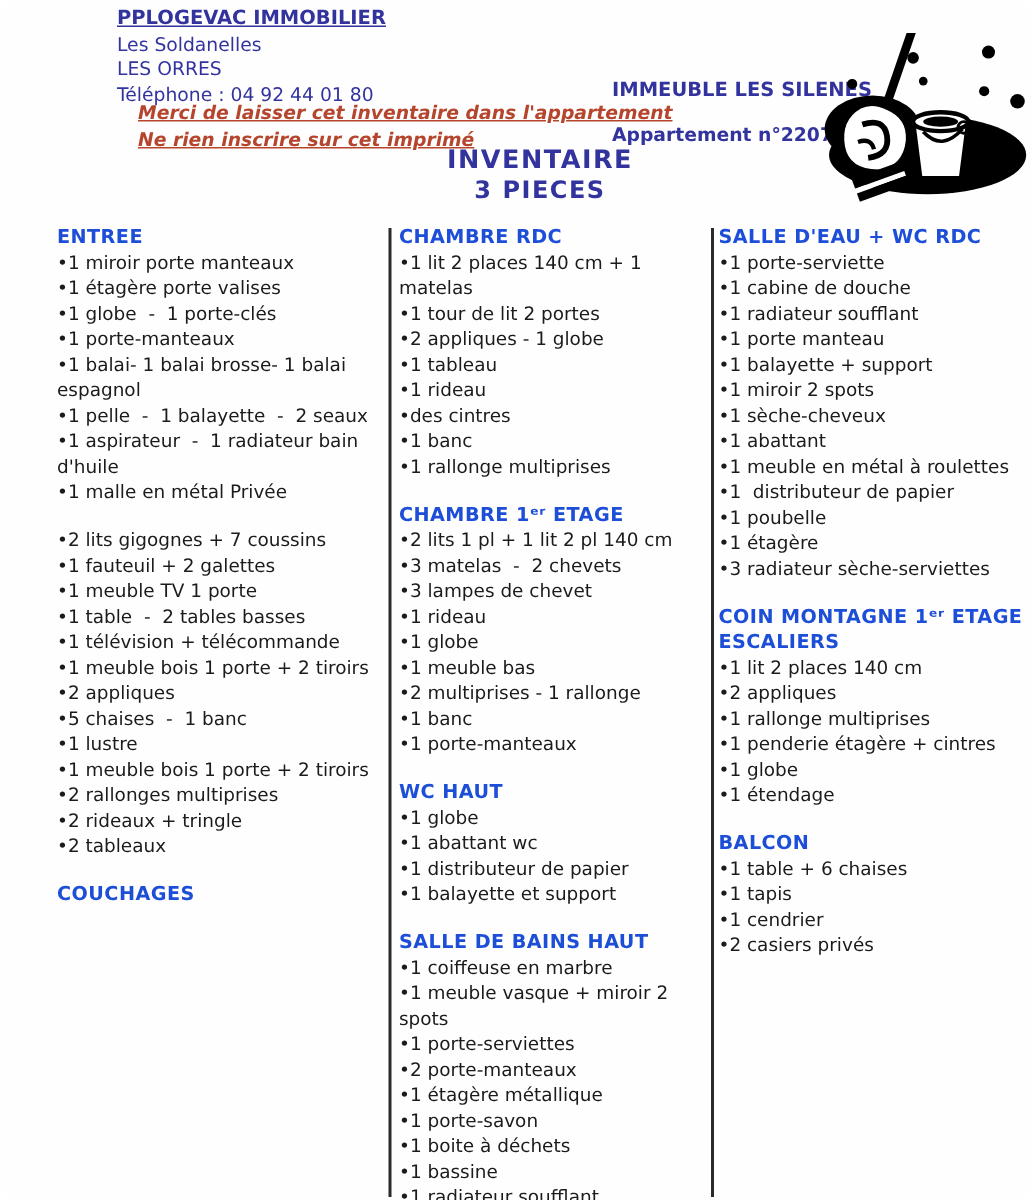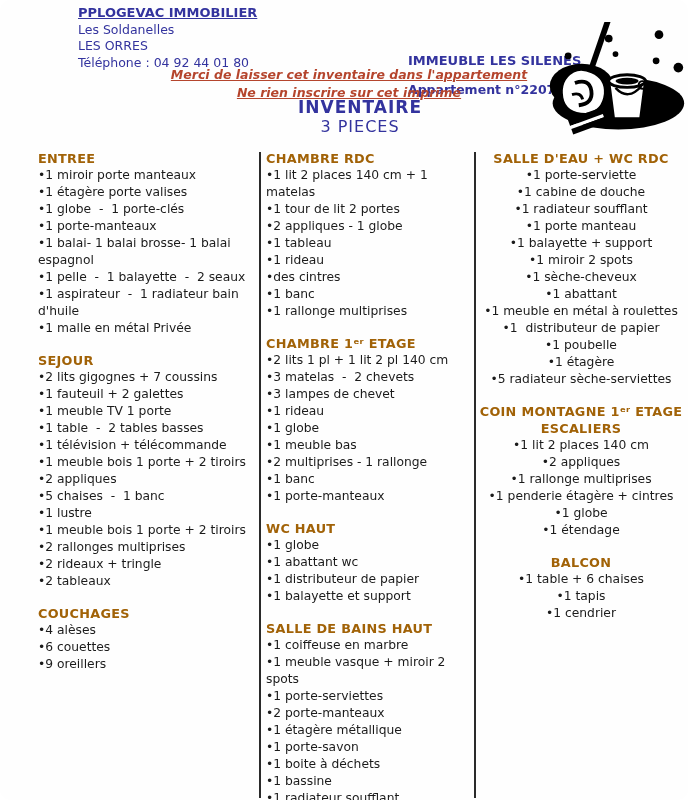--- a/index.html
+++ b/index.html
@@ -10,41 +10,41 @@
     font-family:"DejaVu Sans", sans-serif;
     overflow:hidden;
     border-radius:10px;
   }
   
   .agency-block{position:absolute;left:78px;top:5px;color:#33339e;font-size:12.5px;line-height:16.5px;}
   .agency-name{font-weight:bold;text-decoration:underline;font-size:13px;}
   .agency-phone{font-weight:normal;}
   .building-block{position:absolute;left:408px;top:6px;color:#33339e;font-size:13px;font-weight:bold;margin-top:47px;}
   .building-apt{margin-top:14px;font-size:12.5px;}
-  .notices{position:absolute;left:64px;top:66px;width:570px;text-align:center;}
+  .notices{position:absolute;left:92px;top:66px;width:570px;}
   .notice-line{
     color:#b5452d;font-size:12.5px;font-style:italic;font-weight:bold;
     text-decoration:underline;line-height:18px;
   }
   .title-block{position:absolute;left:40px;top:97px;width:640px;text-align:center;color:#33339e;}
   .doc-title{font-size:17px;font-weight:bold;line-height:20px;letter-spacing:1px;}
-  .doc-subtitle{font-size:16px;font-weight:normal;line-height:20px;letter-spacing:1px;}
+  .doc-subtitle{font-size:16px;font-weight:bold;line-height:20px;letter-spacing:1px;}
   .clipart{position:absolute;left:543px;top:22px;width:145px;height:124px;}
   
   .divider{position:absolute;top:152px;height:646px;width:1.5px;background:#2a2a2a;}
   .divider-1{left:259px;}
   .divider-2{left:474px;}
   
   .col{position:absolute;top:150px;}
   .col-1{left:38px;width:216px;}
   .col-2{left:266px;width:203px;}
-  .col-3{left:479px;width:204px;text-align:center;}
+  .col-3{left:479px;width:204px;}
   .section{margin:0 0 15px 0;}
   .sec-heading{
-    margin:0;color:#a16207;font-size:12.8px;font-weight:bold;
+    margin:0;color:#1d4ed8;font-size:12.8px;font-weight:bold;
     line-height:17px;letter-spacing:0.3px;
   }
   .items{list-style:none;margin:0;padding:0;}
   .item{
     font-size:12.3px;line-height:17px;color:#1b1b1b;
     white-space:pre-wrap;
   }
 </style>
 </head>
 <body>
@@ -117,44 +117,38 @@
           <li class="item">•1 étagère porte valises</li>
           <li class="item">•1 globe  -  1 porte-clés</li>
           <li class="item">•1 porte-manteaux</li>
           <li class="item">•1 balai- 1 balai brosse- 1 balai espagnol</li>
           <li class="item">•1 pelle  -  1 balayette  -  2 seaux</li>
           <li class="item">•1 aspirateur  -  1 radiateur bain d'huile</li>
           <li class="item">•1 malle en métal Privée</li>
         </ul>
       </section>
       <section class="section">
-        <h2 class="sec-heading">SEJOUR</h2>
         <ul class="items">
           <li class="item">•2 lits gigognes + 7 coussins</li>
           <li class="item">•1 fauteuil + 2 galettes</li>
           <li class="item">•1 meuble TV 1 porte</li>
           <li class="item">•1 table  -  2 tables basses</li>
           <li class="item">•1 télévision + télécommande</li>
           <li class="item">•1 meuble bois 1 porte + 2 tiroirs</li>
           <li class="item">•2 appliques</li>
           <li class="item">•5 chaises  -  1 banc</li>
           <li class="item">•1 lustre</li>
           <li class="item">•1 meuble bois 1 porte + 2 tiroirs</li>
           <li class="item">•2 rallonges multiprises</li>
           <li class="item">•2 rideaux + tringle</li>
           <li class="item">•2 tableaux</li>
         </ul>
       </section>
       <section class="section">
         <h2 class="sec-heading">COUCHAGES</h2>
-        <ul class="items">
-          <li class="item">•4 alèses</li>
-          <li class="item">•6 couettes</li>
-          <li class="item">•9 oreillers</li>
-        </ul>
       </section>
     </div>
   <div class="col col-2">
       <section class="section">
         <h2 class="sec-heading">CHAMBRE RDC</h2>
         <ul class="items">
           <li class="item">•1 lit 2 places 140 cm + 1 matelas</li>
           <li class="item">•1 tour de lit 2 portes</li>
           <li class="item">•2 appliques - 1 globe</li>
           <li class="item">•1 tableau</li>
@@ -211,38 +205,39 @@
           <li class="item">•1 radiateur soufflant</li>
           <li class="item">•1 porte manteau</li>
           <li class="item">•1 balayette + support</li>
           <li class="item">•1 miroir 2 spots</li>
           <li class="item">•1 sèche-cheveux</li>
           <li class="item">•1 abattant</li>
           <li class="item">•1 meuble en métal à roulettes</li>
           <li class="item">•1  distributeur de papier</li>
           <li class="item">•1 poubelle</li>
           <li class="item">•1 étagère</li>
-          <li class="item">•5 radiateur sèche-serviettes</li>
+          <li class="item">•3 radiateur sèche-serviettes</li>
         </ul>
       </section>
       <section class="section">
         <h2 class="sec-heading">COIN MONTAGNE 1ᵉʳ ETAGE</h2>
         <h2 class="sec-heading">ESCALIERS</h2>
         <ul class="items">
           <li class="item">•1 lit 2 places 140 cm</li>
           <li class="item">•2 appliques</li>
           <li class="item">•1 rallonge multiprises</li>
           <li class="item">•1 penderie étagère + cintres</li>
           <li class="item">•1 globe</li>
           <li class="item">•1 étendage</li>
         </ul>
       </section>
       <section class="section">
         <h2 class="sec-heading">BALCON</h2>
         <ul class="items">
           <li class="item">•1 table + 6 chaises</li>
           <li class="item">•1 tapis</li>
           <li class="item">•1 cendrier</li>
+          <li class="item">•2 casiers privés</li>
         </ul>
       </section>
     </div>
 
 </div>
 
 </body></html>

